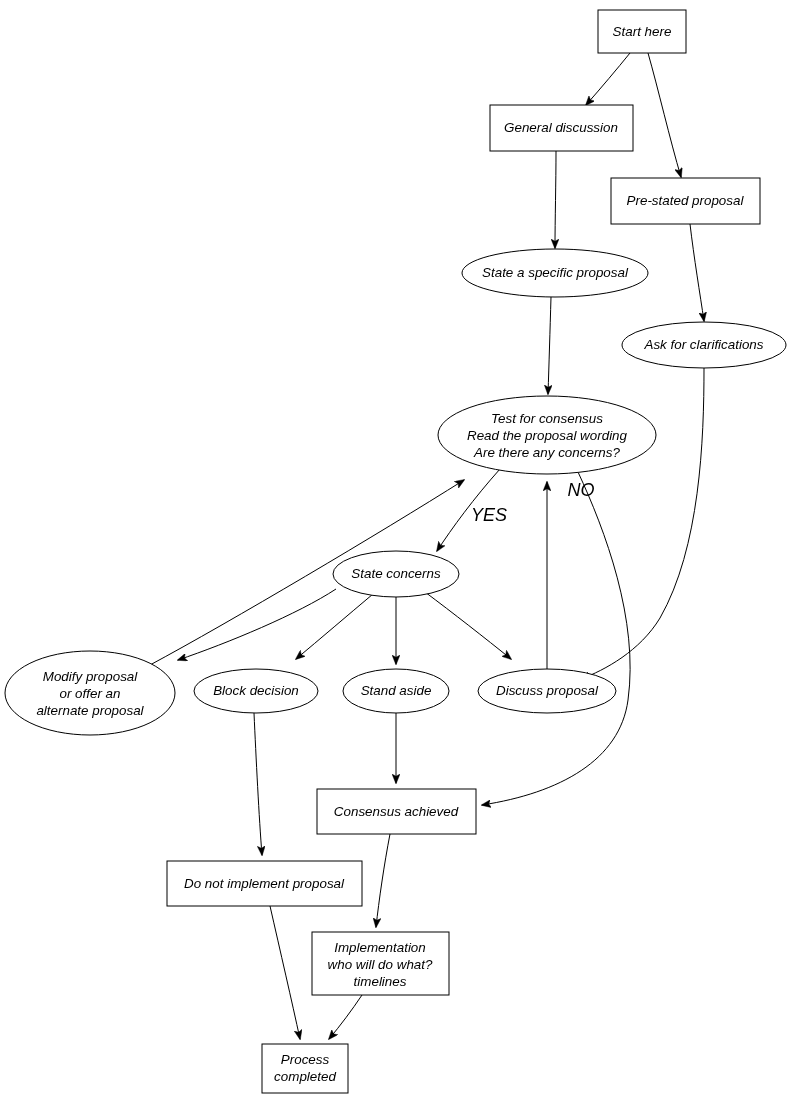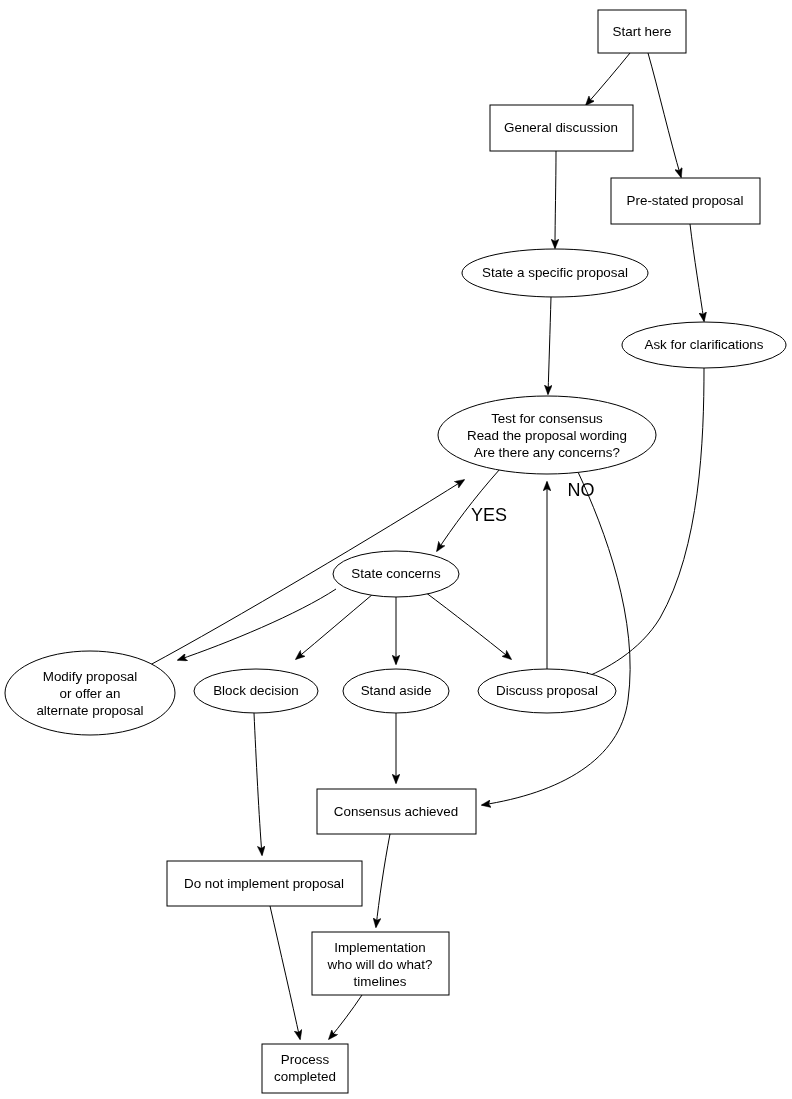--- a/index.html
+++ b/index.html
@@ -11,20 +11,21 @@
   body {
     font-family: "Liberation Sans", sans-serif;
     -webkit-font-smoothing: antialiased;
   }
   #diagram-root {
     position: relative;
     width: 792px;
     height: 1099px;
     background: #ffffff;
     overflow: hidden;
+    font-style: italic;
   }
   #flow-svg {
     position: absolute;
     left: 0;
     top: 0;
     width: 792px;
     height: 1099px;
     display: block;
   }
   .node-shape {

